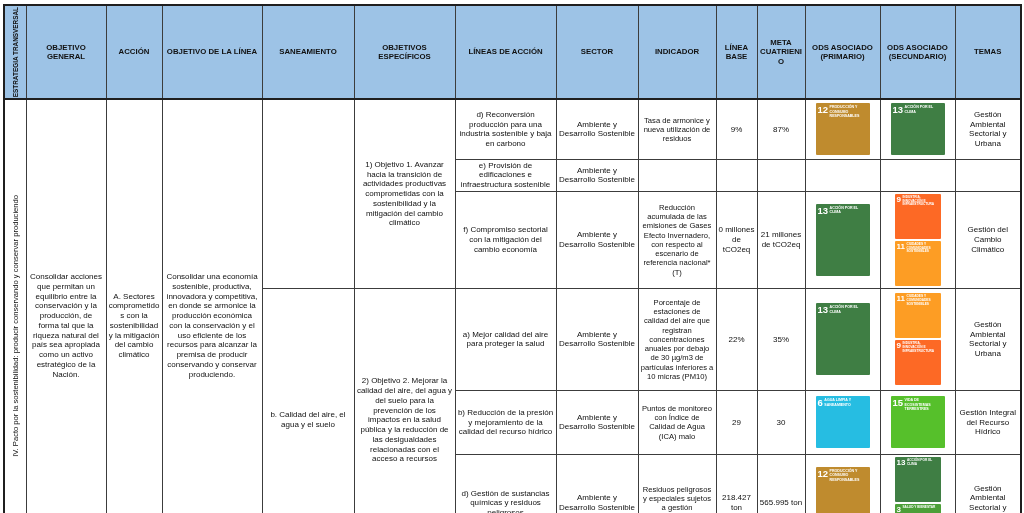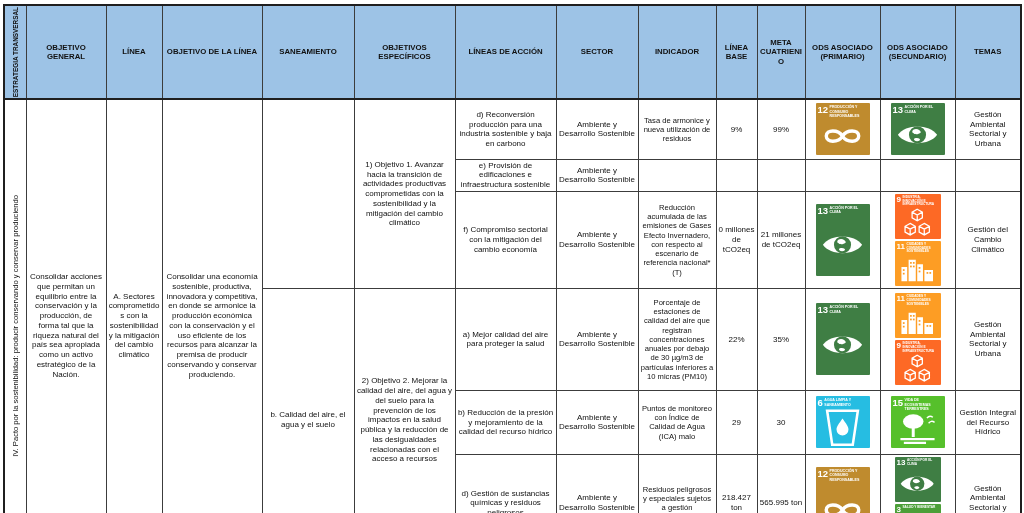--- a/index.html
+++ b/index.html
@@ -10,21 +10,21 @@
         font-size:8px;line-height:1.22;overflow:hidden;word-wrap:break-word;}
   thead th{background:var(--hdr,#9DC3E6);font-weight:bold;font-size:7.8px;border-bottom:2px solid #1f1f1f;}
   .vwrap{display:flex;align-items:center;justify-content:center;height:100%;}
   .vert{writing-mode:vertical-rl;transform:rotate(180deg);white-space:normal;}
   th .vert{font-size:6.4px;line-height:1.1;}
   td.vcell .vert{font-size:7.6px;}
   .small{font-size:7.6px;}
   
   .odscell{padding:2px;}
   .odsbox{display:flex;flex-direction:column;align-items:center;justify-content:center;gap:2px;}
-  .ods{display:flex;flex-direction:column;box-sizing:border-box;padding:2px 2px 1px 2px;border-radius:1px;margin:0 auto;}
+  .ods{display:flex;box-sizing:border-box;padding:2px 2px 1px 2px;border-radius:1px;margin:0 auto;}
   .ods .hd{display:flex;align-items:flex-start;gap:1.5px;}
   .ods .num{color:#fff;font-weight:bold;font-size:9.5px;line-height:1;}
   .ods .ttl{color:#fff;font-weight:bold;font-size:3.6px;line-height:1.18;text-align:left;text-transform:uppercase;}
   .ods .gl{flex:1;display:flex;align-items:center;justify-content:center;min-height:0;}
   .ods .gl svg{width:82%;max-height:96%;}
   .t-md{width:54px;height:52px;}
   .t-lg{width:54px;height:72px;}
   .t-sm{width:46px;height:45px;}
   .t-sm .num{font-size:8px;}
   .t-sm .ttl{font-size:3.2px;}
@@ -104,21 +104,21 @@
         <col style="width:66px">
   </colgroup>
   <thead>
     <tr style="height:50px">
       <th>
             <div class="vwrap">
               <span class="vert">ESTRATEGIA TRANSVERSAL</span>
             </div>
           </th>
       <th>OBJETIVO GENERAL</th>
-      <th>LÍNEA</th>
+      <th>ACCIÓN</th>
       <th>OBJETIVO DE LA LÍNEA</th>
       <th>SANEAMIENTO</th>
       <th>OBJETIVOS ESPECÍFICOS</th>
       <th>LÍNEAS DE ACCIÓN</th>
       <th>SECTOR</th>
       <th>INDICADOR</th>
       <th>LÍNEA BASE</th>
       <th>META CUATRIENIO</th>
       <th>ODS ASOCIADO (PRIMARIO)</th>
       <th>ODS ASOCIADO (SECUNDARIO)</th>
@@ -135,21 +135,21 @@
           </td>
       <td rowspan="6">Consolidar acciones que permitan un equilibrio entre la conservación y la producción, de forma tal que la riqueza natural del país sea apropiada como un activo estratégico de la Nación.</td>
       <td rowspan="6">A. Sectores comprometidos con la sostenibilidad y la mitigación del cambio climático</td>
       <td rowspan="6">Consolidar una economía sostenible, productiva, innovadora y competitiva, en donde se armonice la producción económica con la conservación y el uso eficiente de los recursos para alcanzar la premisa de producir conservando y conservar produciendo.</td>
       <td rowspan="3"></td>
       <td rowspan="3">1) Objetivo 1. Avanzar hacia la transición de actividades productivas comprometidas con la sostenibilidad y la mitigación del cambio climático</td>
       <td>d) Reconversión producción para una industria sostenible y baja en carbono</td>
       <td>Ambiente y Desarrollo Sostenible</td>
       <td class="small">Tasa de armonice y nueva utilización de residuos</td>
       <td>9%</td>
-      <td>99%</td>
+      <td>87%</td>
       <td class="odscell">
         <div class="odsbox">
           <div class="ods t-md" style="background: rgb(191, 139, 46); color: rgb(191, 139, 46);">
             <div class="hd">
                   <span class="num">12</span>
                   <span class="ttl">PRODUCCIÓN Y CONSUMO RESPONSABLES</span>
                 </div>
             <div class="gl">
                   <svg viewBox="0 0 48 26">
                     <use href="#i-infinity"></use>

